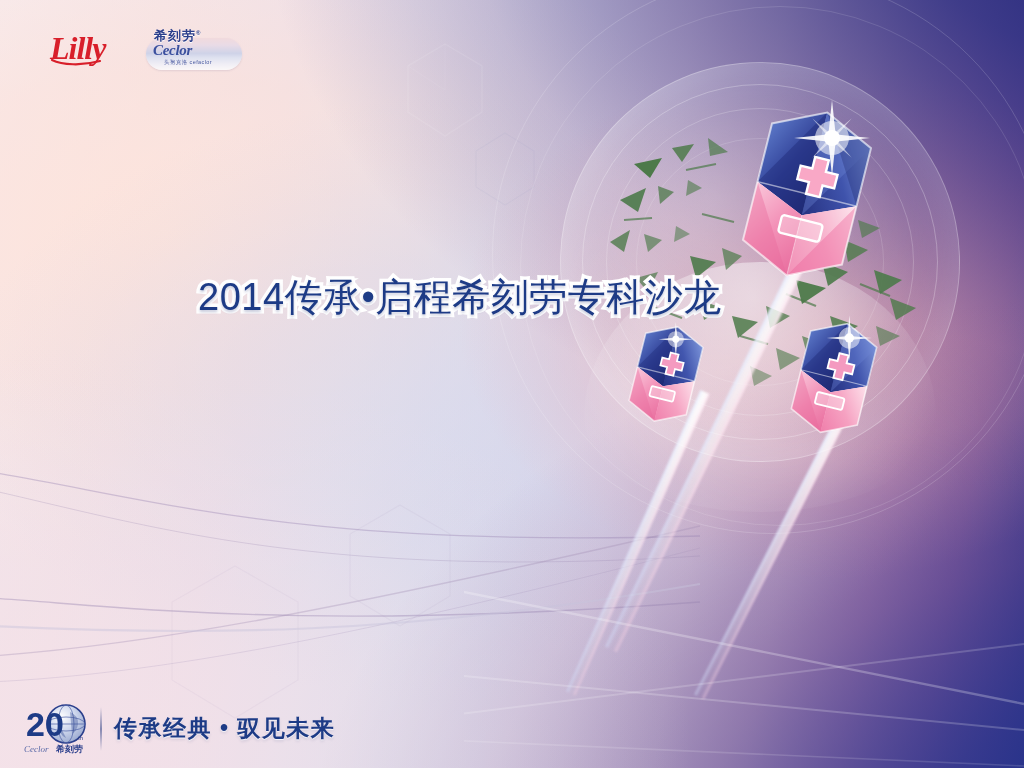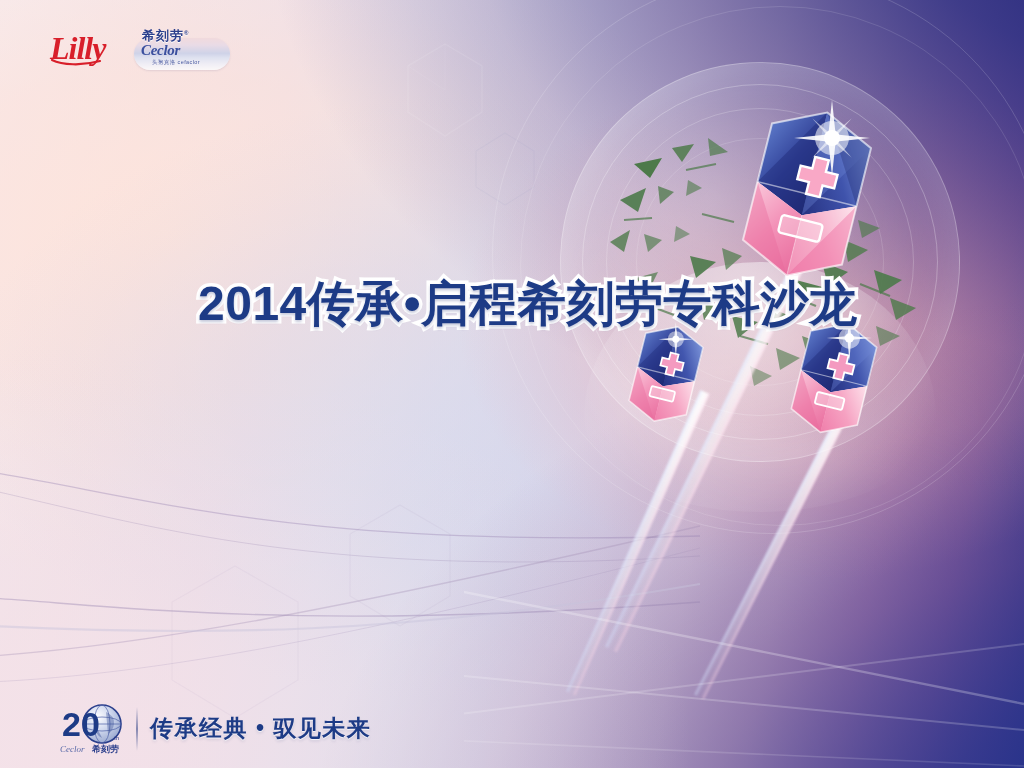--- a/index.html
+++ b/index.html
@@ -176,34 +176,34 @@
   .gem { position:absolute; }
   .gem svg { display:block; overflow:visible; }
   .gem-main  { left:742px; top:104px;  width:130px; height:180px; }
   .gem-left  { left:628px; top:322px;  width:76px;  height:104px; }
   .gem-right { left:788px; top:318px;  width:92px;  height:120px; }
 
   
   .title {
     position:absolute;
     left:198px; top:272px;
-    font-size:48px;
-    font-weight:bold;
+    font-size:38px;
+    font-weight:normal;
     letter-spacing:.5px;
     color:#1d3b86;
     white-space:nowrap;
     -webkit-text-stroke:7px #ffffff;
     paint-order:stroke fill;
     text-shadow:
       0 2px 3px rgba(60,70,130,.30),
       0 0 1px rgba(255,255,255,.9);
   }
 
   
-  .logos { position:absolute; left:48px; top:26px; display:flex; align-items:center; gap:14px; }
+  .logos { position:absolute; left:48px; top:26px; display:flex; align-items:center; gap:26px; }
   .lilly { width:72px; height:40px; }
   .lilly svg { display:block; }
   .ceclor {
     position:relative;
     width:96px; height:46px;
   }
   .ceclor-plate {
     position:absolute; left:0; top:12px;
     width:96px; height:32px;
     border-radius:16px;
@@ -227,21 +227,21 @@
   .ceclor-tag {
     position:absolute; left:18px; top:33px;
     font-size:5.5px; color:#4a5aa0; letter-spacing:.4px; white-space:nowrap;
   }
 
   
   .anniv {
     position:absolute; left:22px; top:700px;
     display:flex; align-items:center;
   }
-  .anniv-mark { position:relative; width:74px; height:58px;margin-left:36px; }
+  .anniv-mark { position:relative; width:74px; height:58px; }
   .anniv-mark svg { display:block; }
   .anniv-divider {
     width:2px; height:44px; margin:0 12px 0 4px;
     background:linear-gradient(to bottom, rgba(40,60,130,0), rgba(40,60,130,.55), rgba(40,60,130,0));
   }
   .anniv-text { display:flex; flex-direction:column; justify-content:center; }
   .anniv-main {
     font-size:23px; font-weight:bold; color:#1d3b86;
     letter-spacing:1.5px; line-height:1.1;
     text-shadow:0 1px 1px rgba(255,255,255,.85), 0 2px 3px rgba(60,70,130,.18);

